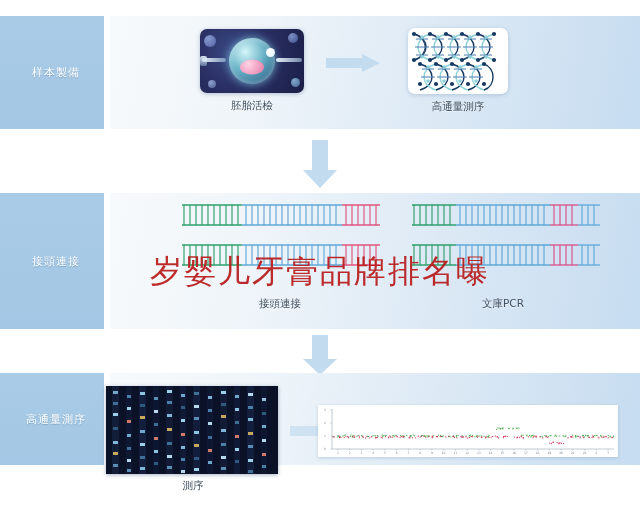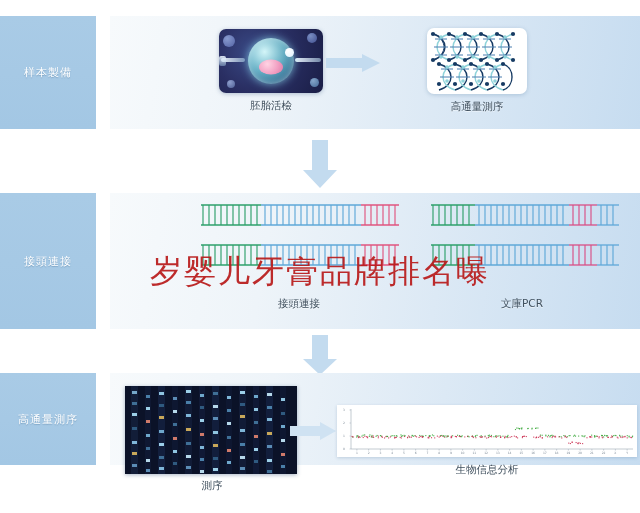--- a/index.html
+++ b/index.html
@@ -9,32 +9,32 @@
     background:#ffffff;position:relative;
   }
   #stage{position:absolute;inset:0;}
 
   
   .band{position:absolute;left:0;width:640px;display:flex;}
   .band-bg{position:absolute;left:110px;right:0;top:0;bottom:0;
     background:linear-gradient(100deg,#f7fafc 0%,#eef4f9 30%,#dce9f5 62%,#c6dcf0 100%);}
   .stage-label{position:absolute;left:0;top:0;width:96px;height:100%;
     background:linear-gradient(180deg,#a9cbe6 0%,#a3c7e4 100%);
-    display:flex;align-items:center;justify-content:center;}
+    display:flex;align-items:center;justify-content:center;padding-left:8px;}
   .stage-label span{color:#ffffff;font-size:11px;letter-spacing:1px;
     text-shadow:0 1px 1px rgba(90,130,165,.55);}
 
   #band1{top:16px;height:113px;}
   #band2{top:193px;height:136px;}
   #band3{top:373px;height:92px;}
 
   .row-inner{position:absolute;left:110px;right:0;top:0;bottom:0;}
 
   
-  .panel{position:absolute;margin-left:19px;}
+  .panel{position:absolute;}
   .caption{position:absolute;text-align:center;color:#3f4f5d;font-size:10.5px;
     white-space:nowrap;text-shadow:0 1px 0 rgba(255,255,255,.6);}
 
   
   .card{border-radius:7px;background:#ffffff;
     box-shadow:0 1px 4px rgba(70,110,150,.28);overflow:hidden;position:relative;}
 
   
   .embryo{width:104px;height:64px;border-radius:7px;overflow:hidden;position:relative;
     background:radial-gradient(circle at 32% 36%,#3a4a86 0%,#2a2f63 45%,#191d45 100%);
@@ -925,21 +925,20 @@
                 <rect x="285.67408768649494" y="31.37793484243468" width="1.1" height="1.1" fill="#cc3355" opacity="0.92"></rect>
                 <rect x="282.96830522979064" y="31.505284505274744" width="1.1" height="1.1" fill="#cc3355" opacity="0.92"></rect>
                 <rect x="287.4716239683552" y="30.85510462238691" width="1.1" height="1.1" fill="#cc3355" opacity="0.92"></rect>
                 <rect x="287.28164928212095" y="31.326597872738073" width="1.1" height="1.1" fill="#cc3355" opacity="0.92"></rect>
                 <rect x="293.3572181283148" y="31.80906351863363" width="1.1" height="1.1" fill="#cc3355" opacity="0.92"></rect>
                 <rect x="289.6549465277749" y="32.3135281451808" width="1.1" height="1.1" fill="#cc3355" opacity="0.92"></rect>
                 <rect x="293.7459169352585" y="32.08324164223542" width="1.1" height="1.1" fill="#cc3355" opacity="0.92"></rect>
               </g>
           </svg>
         </div>
-        <div class="caption" style="left:80px;top:58px;width:140px;">生物信息分析</div>
       </div>
     </div>
   </div>
 
   <div id="overlay">
     <span>岁婴儿牙膏品牌排名曝</span>
   </div>
 </div>
 
 </body></html>

